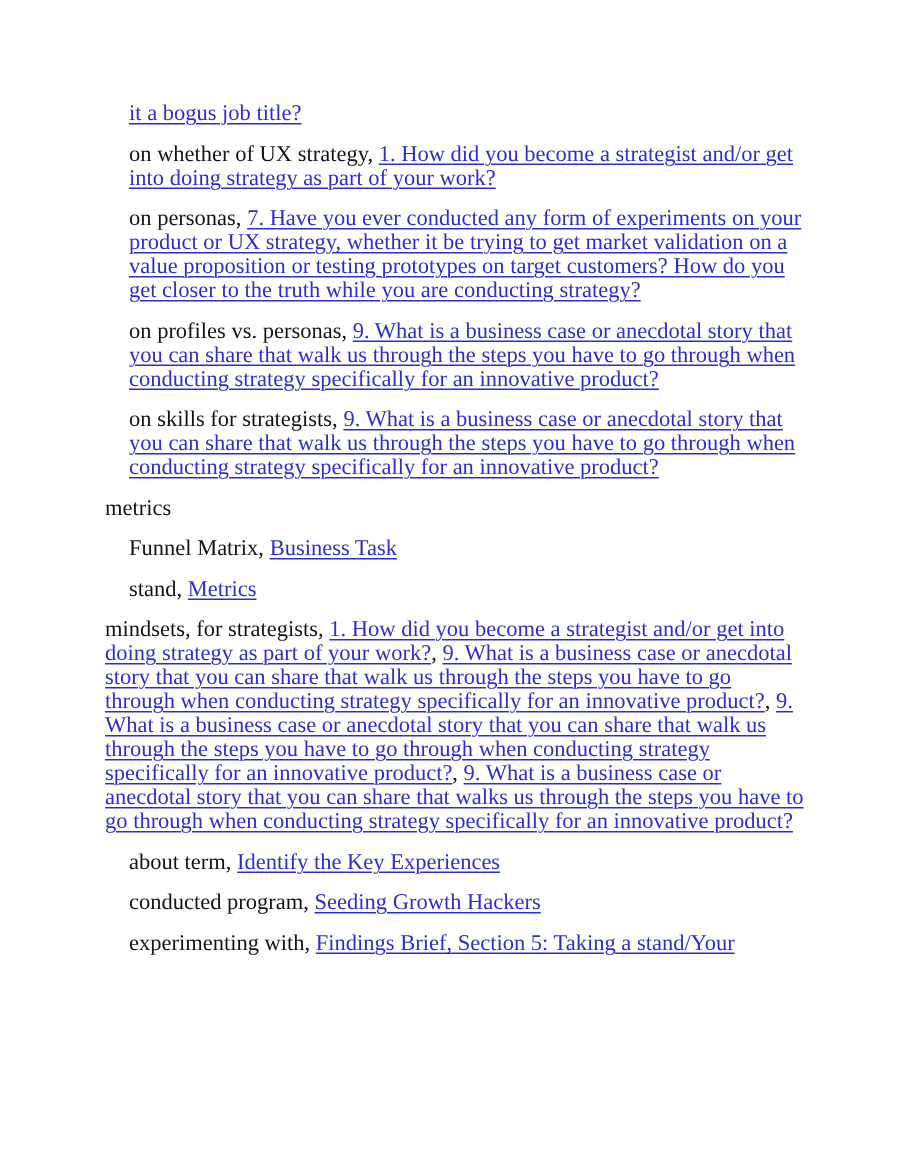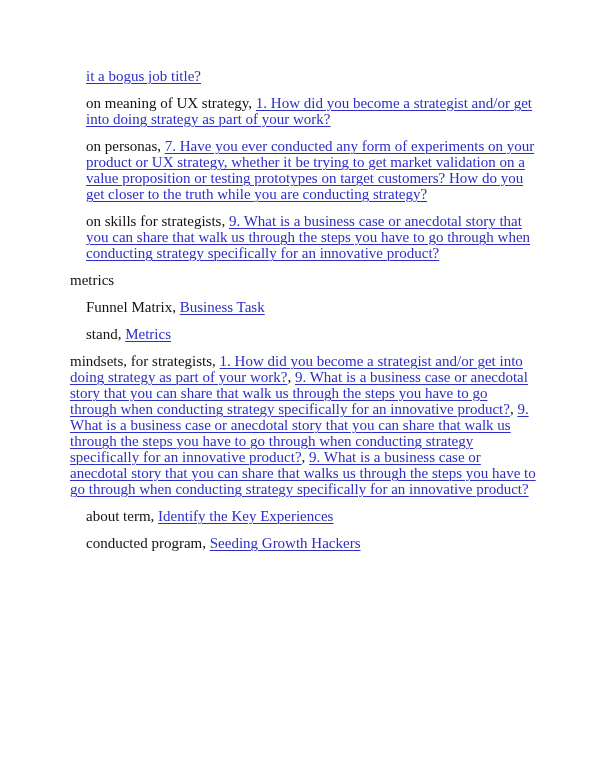--- a/index.html
+++ b/index.html
@@ -47,23 +47,25 @@
   .entry span {
     color: var(--text-color);
   }
 </style>
 </head>
 <body>
 
 <div class="page">
   <main class="entries" id="entries">
       <p class="entry level-1"><a href="#">it a bogus job title?</a></p>
-      <p class="entry level-1"><span>on meaning of UX strategy, </span><a href="#">1. How did you become a strategist and/or get into doing strategy as part of your work?</a></p>
+      <p class="entry level-1"><span>on whether of UX strategy, </span><a href="#">1. How did you become a strategist and/or get into doing strategy as part of your work?</a></p>
       <p class="entry level-1"><span>on personas, </span><a href="#">7. Have you ever conducted any form of experiments on your product or UX strategy, whether it be trying to get market validation on a value proposition or testing prototypes on target customers? How do you get closer to the truth while you are conducting strategy?</a></p>
+      <p class="entry level-1"><span>on profiles vs. personas, </span><a href="#">9. What is a business case or anecdotal story that you can share that walk us through the steps you have to go through when conducting strategy specifically for an innovative product?</a></p>
       <p class="entry level-1"><span>on skills for strategists, </span><a href="#">9. What is a business case or anecdotal story that you can share that walk us through the steps you have to go through when conducting strategy specifically for an innovative product?</a></p>
       <p class="entry level-0"><span>metrics</span></p>
       <p class="entry level-1"><span>Funnel Matrix, </span><a href="#">Business Task</a></p>
       <p class="entry level-1"><span>stand, </span><a href="#">Metrics</a></p>
       <p class="entry level-0"><span>mindsets, for strategists, </span><a href="#">1. How did you become a strategist and/or get into doing strategy as part of your work?</a><span>, </span><a href="#">9. What is a business case or anecdotal story that you can share that walk us through the steps you have to go through when conducting strategy specifically for an innovative product?</a><span>, </span><a href="#">9. What is a business case or anecdotal story that you can share that walk us through the steps you have to go through when conducting strategy specifically for an innovative product?</a><span>, </span><a href="#">9. What is a business case or anecdotal story that you can share that walks us through the steps you have to go through when conducting strategy specifically for an innovative product?</a></p>
       <p class="entry level-1"><span>about term, </span><a href="#">Identify the Key Experiences</a></p>
       <p class="entry level-1"><span>conducted program, </span><a href="#">Seeding Growth Hackers</a></p>
+      <p class="entry level-1"><span>experimenting with, </span><a href="#">Findings Brief, Section 5: Taking a stand/Your</a></p>
     </main>
 </div>
 
 </body></html>

